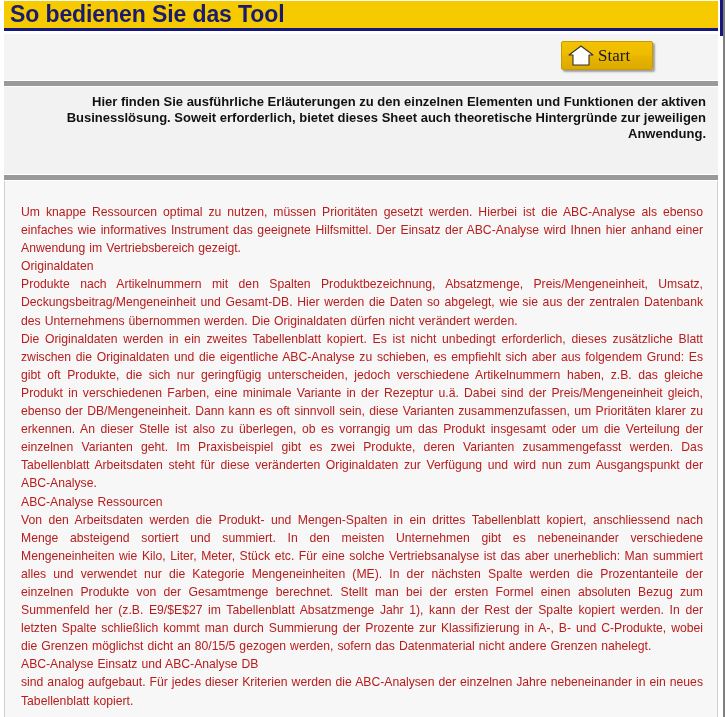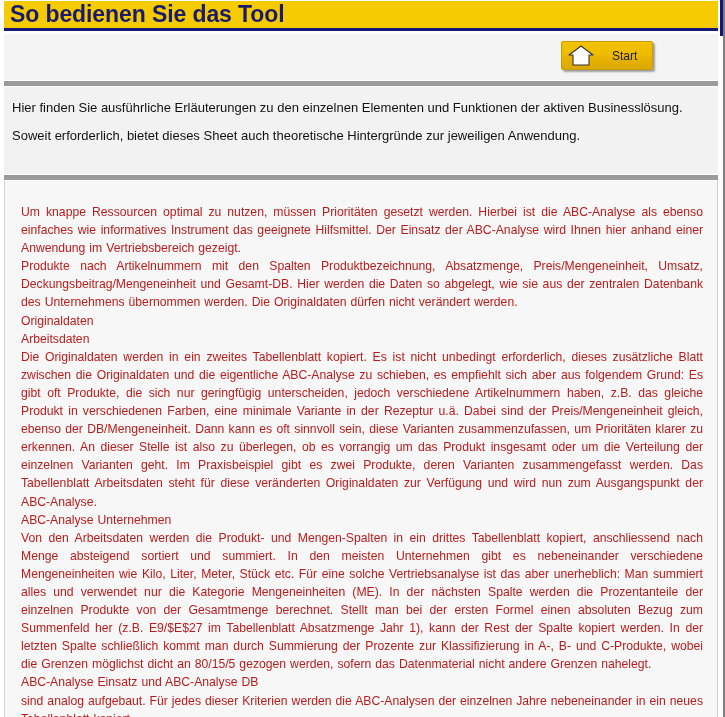--- a/index.html
+++ b/index.html
@@ -86,24 +86,24 @@
     box-sizing: border-box;
   }
   .home-icon {
     width: 30px;
     height: 24px;
     margin-left: 4px;
     flex: 0 0 auto;
     display: block;
   }
   .start-label {
-    font-size: 12px;
+    font-size: 17px;
     color: #1b1b1b;
-    font-family: Liberation Sans, sans-serif;
-    margin-left: 16px;
+    font-family: Liberation Serif, serif;
+    margin-left: 2px;
     line-height: 18px;
     white-space: nowrap;
   }
 
   
   .sep-bar {
     position: absolute;
     left: 4px;
     width: 714px;
     height: 5px;
@@ -118,24 +118,24 @@
     left: 4px;
     top: 87px;
     width: 714px;
     height: 87px;
     background: #f2f2f2;
     box-sizing: border-box;
     padding: 7px 12px 0 8px;
   }
   .intro-text {
     font-size: 13px;
-    font-weight: normal;
+    font-weight: bold;
     color: #111111;
-    line-height: 28px;
-    text-align: left;
+    line-height: 16px;
+    text-align: right;
   }
 
   
   .body-panel {
     position: absolute;
     left: 4px;
     top: 181px;
     width: 714px;
     height: 536px;
     background: #f7f7f7;
@@ -181,24 +181,23 @@
 
   <div class="intro-block">
     <div class="intro-text">Hier finden Sie ausführliche Erläuterungen zu den einzelnen Elementen und Funktionen der aktiven Businesslösung.  Soweit erforderlich, bietet dieses Sheet auch theoretische Hintergründe zur jeweiligen Anwendung.</div>
   </div>
 
   <div class="sep-bar" id="sep2"></div>
 
   <div class="body-panel">
     <div id="body-paragraphs">
         <div class="para">Um knappe Ressourcen optimal zu nutzen, müssen Prioritäten gesetzt werden. Hierbei ist die ABC-Analyse als ebenso einfaches wie informatives Instrument das geeignete Hilfsmittel. Der Einsatz der ABC-Analyse wird Ihnen hier anhand einer Anwendung im Vertriebsbereich gezeigt.</div>
+        <div class="para heading">Originaldaten</div>
         <div class="para">Produkte nach Artikelnummern mit den Spalten Produktbezeichnung, Absatzmenge, Preis/Mengeneinheit, Umsatz, Deckungsbeitrag/Mengeneinheit und Gesamt-DB. Hier werden die Daten so abgelegt, wie sie aus der zentralen Datenbank des Unternehmens übernommen werden. Die Originaldaten dürfen nicht verändert werden.</div>
-        <div class="para heading">Originaldaten</div>
-        <div class="para heading">Arbeitsdaten</div>
         <div class="para">Die Originaldaten werden in ein zweites Tabellenblatt kopiert. Es ist nicht unbedingt erforderlich, dieses zusätzliche Blatt zwischen die Originaldaten und die eigentliche ABC-Analyse zu schieben, es empfiehlt sich aber aus folgendem Grund: Es gibt oft Produkte, die sich nur geringfügig unterscheiden, jedoch verschiedene Artikelnummern haben, z.B. das gleiche Produkt in verschiedenen Farben, eine minimale Variante in der Rezeptur u.ä. Dabei sind der Preis/Mengeneinheit gleich, ebenso der DB/Mengeneinheit. Dann kann es oft sinnvoll sein, diese Varianten zusammenzufassen, um Prioritäten klarer zu erkennen. An dieser Stelle ist also zu überlegen, ob es vorrangig um das Produkt insgesamt oder um die Verteilung der einzelnen Varianten geht. Im Praxisbeispiel gibt es zwei Produkte, deren Varianten zusammengefasst werden. Das Tabellenblatt Arbeitsdaten steht für diese veränderten Originaldaten zur Verfügung und wird nun zum Ausgangspunkt der ABC-Analyse.</div>
-        <div class="para heading">ABC-Analyse Unternehmen</div>
+        <div class="para heading">ABC-Analyse Ressourcen</div>
         <div class="para">Von den Arbeitsdaten werden die Produkt- und Mengen-Spalten in ein drittes Tabellenblatt kopiert, anschliessend nach Menge absteigend sortiert und summiert. In den meisten Unternehmen gibt es nebeneinander verschiedene Mengeneinheiten wie Kilo, Liter, Meter, Stück etc. Für eine solche Vertriebsanalyse ist das aber unerheblich: Man summiert alles und verwendet nur die Kategorie Mengeneinheiten (ME). In der nächsten Spalte werden die Prozentanteile der einzelnen Produkte von der Gesamtmenge berechnet. Stellt man bei der ersten Formel einen absoluten Bezug zum Summenfeld her (z.B. E9/$E$27 im Tabellenblatt Absatzmenge Jahr 1), kann der Rest der Spalte kopiert werden. In der letzten Spalte schließlich kommt man durch Summierung der Prozente zur Klassifizierung in A-, B- und C-Produkte, wobei die Grenzen möglichst dicht an 80/15/5 gezogen werden, sofern das Datenmaterial nicht andere Grenzen nahelegt.</div>
         <div class="para heading">ABC-Analyse Einsatz und ABC-Analyse DB</div>
         <div class="para">sind analog aufgebaut. Für jedes dieser Kriterien werden die ABC-Analysen der einzelnen Jahre nebeneinander in ein neues Tabellenblatt kopiert.</div>
       </div>
   </div>
 
 </div>
 
 </body></html>

